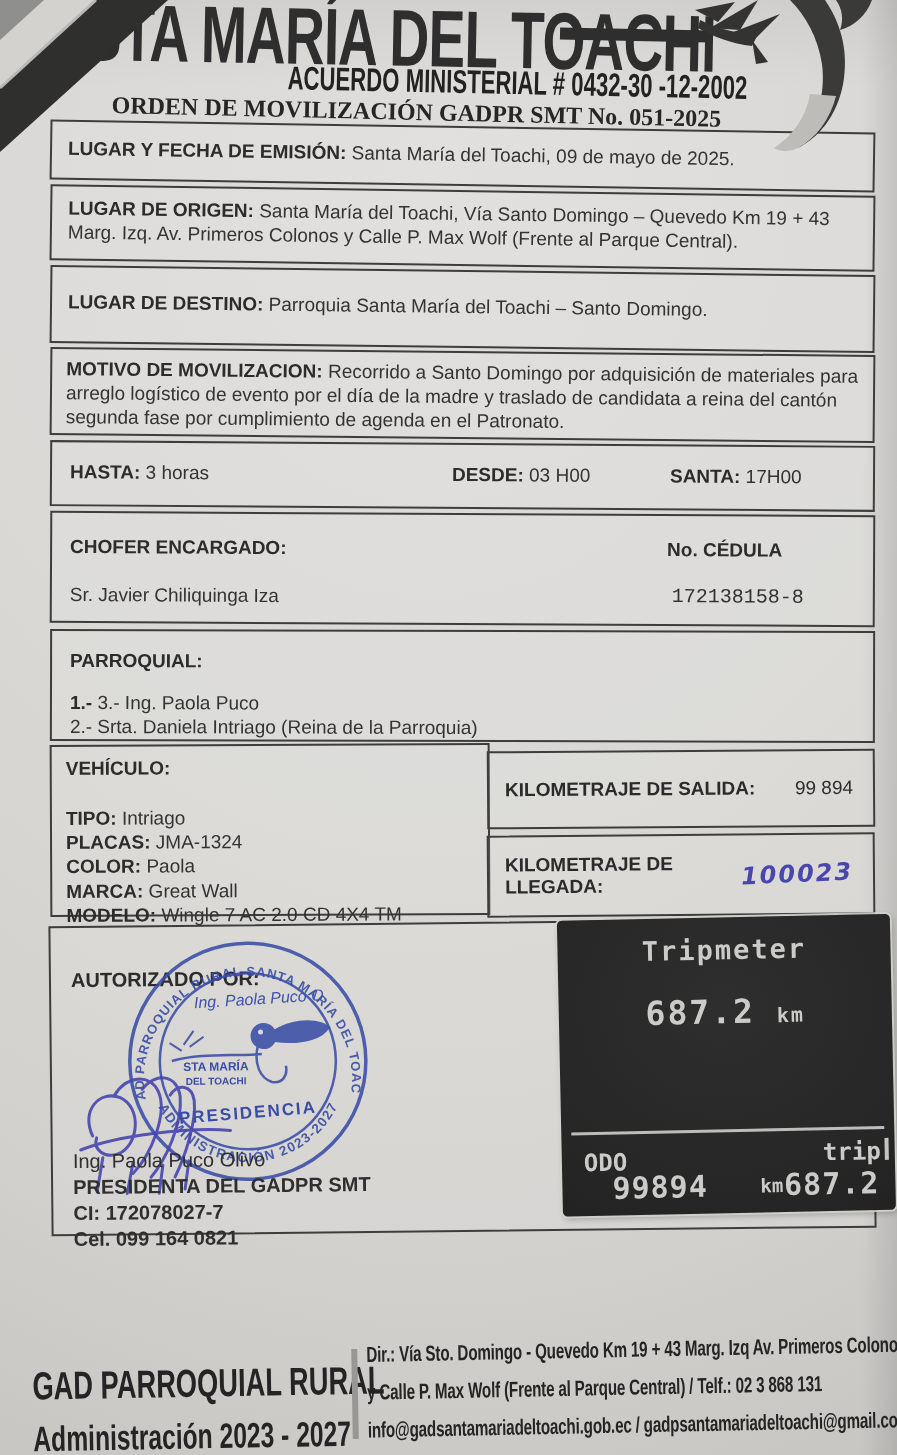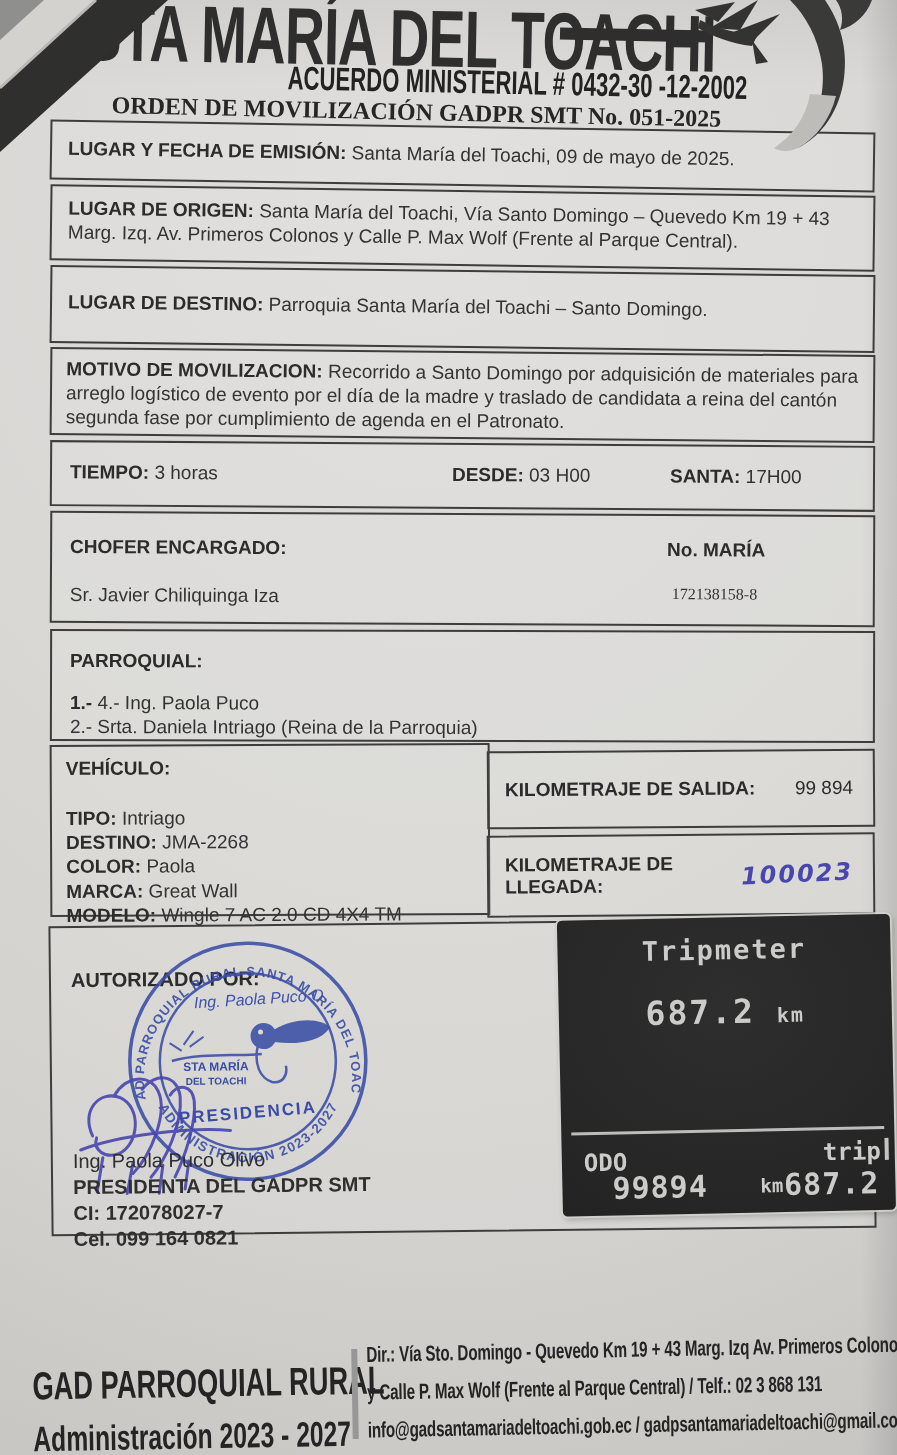--- a/index.html
+++ b/index.html
@@ -99,50 +99,50 @@
     <span>Parroquia Santa María del Toachi – Santo Domingo.</span>
   </div>
 
   <div class="abs row r4">
     <b>MOTIVO DE MOVILIZACION:</b>
     <span>Recorrido a Santo Domingo por adquisición de materiales para arreglo logístico de evento por el día de la madre y traslado de candidata a reina del cantón segunda fase por cumplimiento de agenda en el Patronato.</span>
   </div>
 
   <div class="abs row r5">
     <span class="abs" style="left:18px;top:18px;">
-      <b>TIEMPO:</b>
+      <b>HASTA:</b>
       <span>3 horas</span></span>
     <span class="abs" style="left:400px;top:18px;">
       <b>DESDE:</b>
       <span>03 H00</span></span>
     <span class="abs" style="left:618px;top:18px;">
       <b>SANTA:</b>
       <span>17H00</span></span>
   </div>
 
   <div class="abs row r6">
     <b class="abs" style="left:18px;top:22px;">CHOFER ENCARGADO:</b>
-    <b class="abs" style="left:615px;top:22px;">No. MARÍA</b>
+    <b class="abs" style="left:615px;top:22px;">No. CÉDULA</b>
     <span class="abs" style="left:18px;top:70px;">Sr. Javier Chiliquinga Iza</span>
-    <span class="abs" style="left:620px;top:68px;font-family:Liberation Serif, serif;font-size:16px;">172138158-8</span>
+    <span class="abs" style="left:620px;top:68px;font-family:Liberation Mono, monospace;font-size:20px;">172138158-8</span>
   </div>
 
   <div class="abs row r7">
     <b class="abs" style="left:18px;top:18px;">PARROQUIAL:</b>
     <span class="abs" style="left:18px;top:60px;">
-      <b>1.-</b> <span style="margin-left:-30px;padding-left:30px;">4.- Ing. Paola Puco</span></span>
+      <b>1.-</b> <span style="margin-left:-30px;padding-left:30px;">3.- Ing. Paola Puco</span></span>
 
     <span class="abs" style="left:18px;top:84px;">2.- Srta. Daniela Intriago (Reina de la Parroquia)</span>
   </div>
 
   <div class="abs row r8l">
     <div class="vline"><b>VEHÍCULO:</b></div>
     <div class="vgap"></div>
     <div class="vline"><b>TIPO:</b> <span>Intriago</span></div>
-    <div class="vline"><b>DESTINO:</b> <span>JMA-2268</span></div>
+    <div class="vline"><b>PLACAS:</b> <span>JMA-1324</span></div>
     <div class="vline"><b>COLOR:</b> <span>Paola</span></div>
     <div class="vline"><b>MARCA:</b> <span>Great Wall</span></div>
     <div class="vline"><b>MODELO:</b> <span>Wingle 7 AC 2.0 CD 4X4 TM</span></div>
   </div>
   <div class="abs kmbox salida">
     <b>KILOMETRAJE DE SALIDA:</b>
     <span>99 894</span>
   </div>
   <div class="abs kmbox llegada">
     <b>KILOMETRAJE DE LLEGADA:</b>

